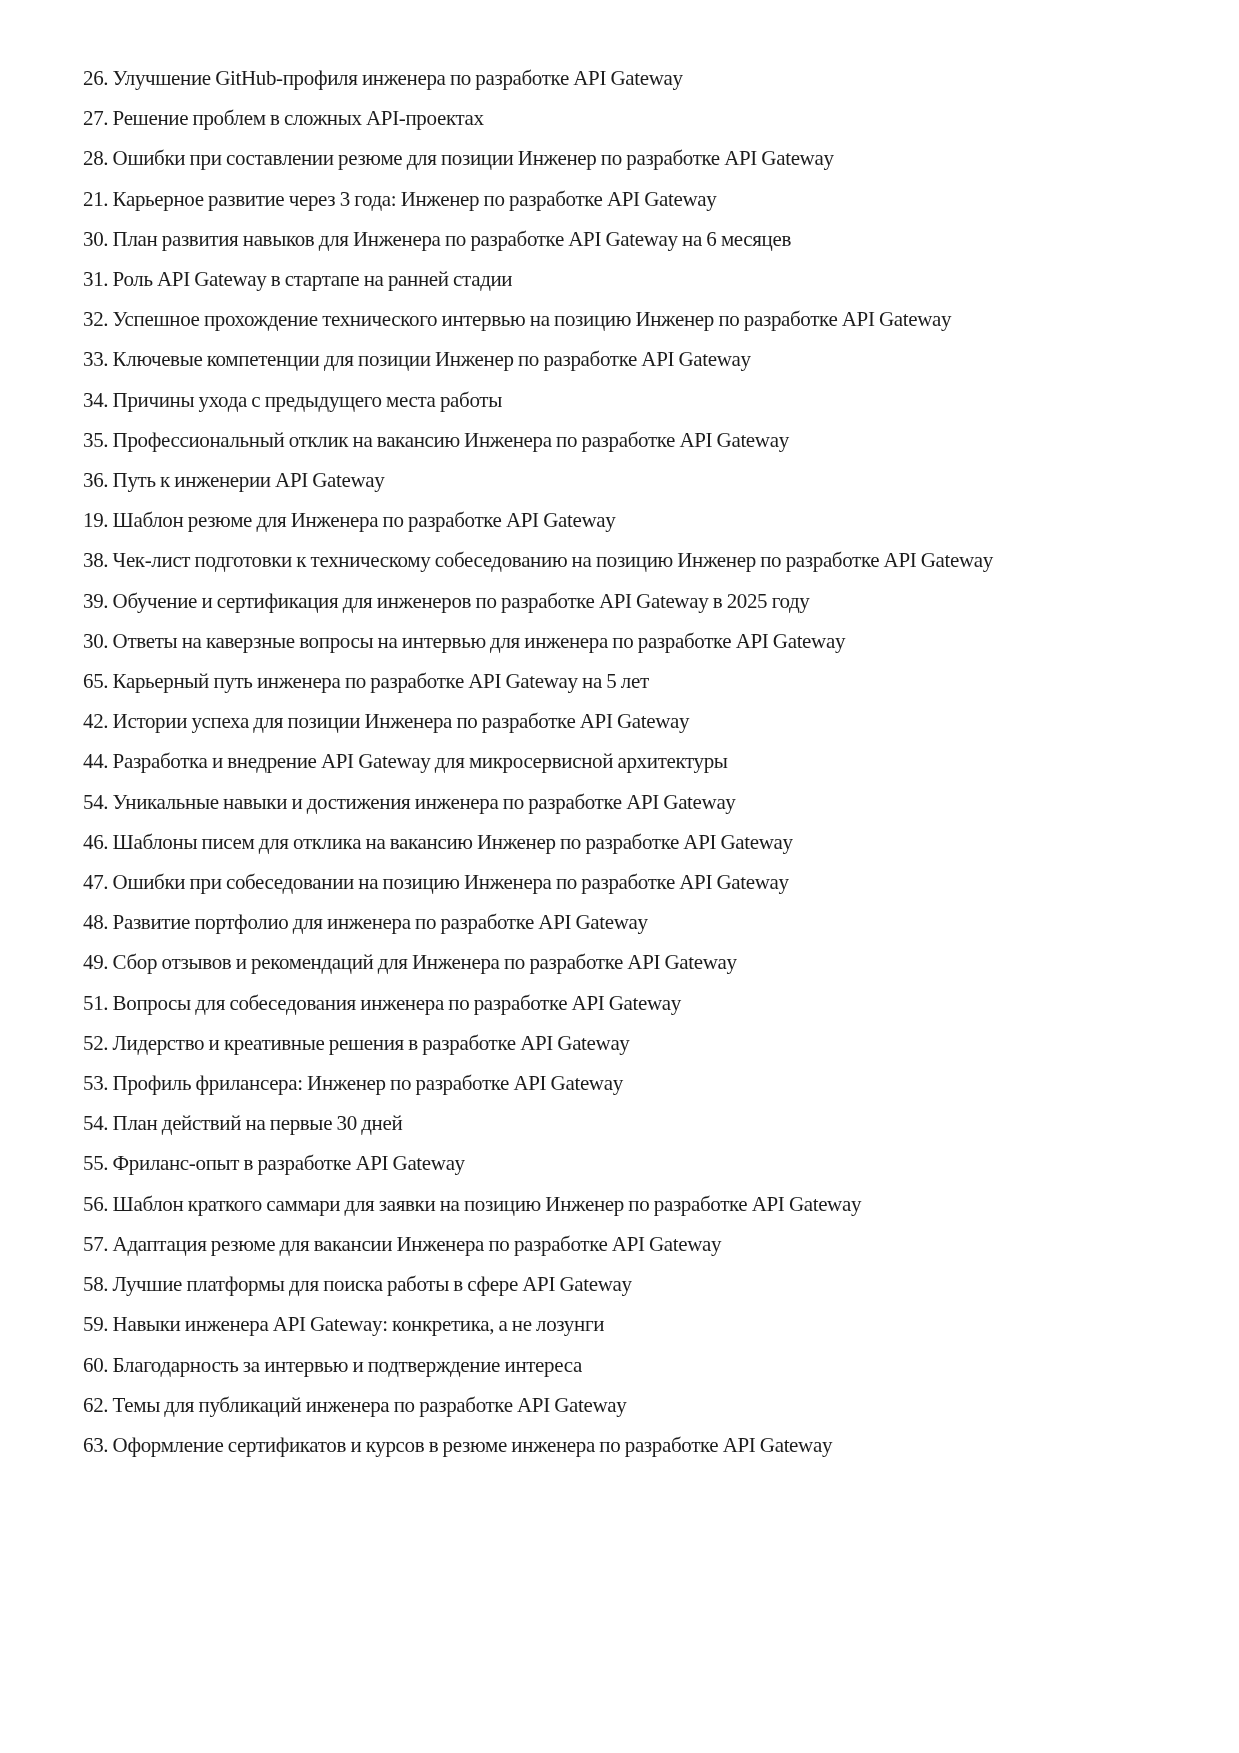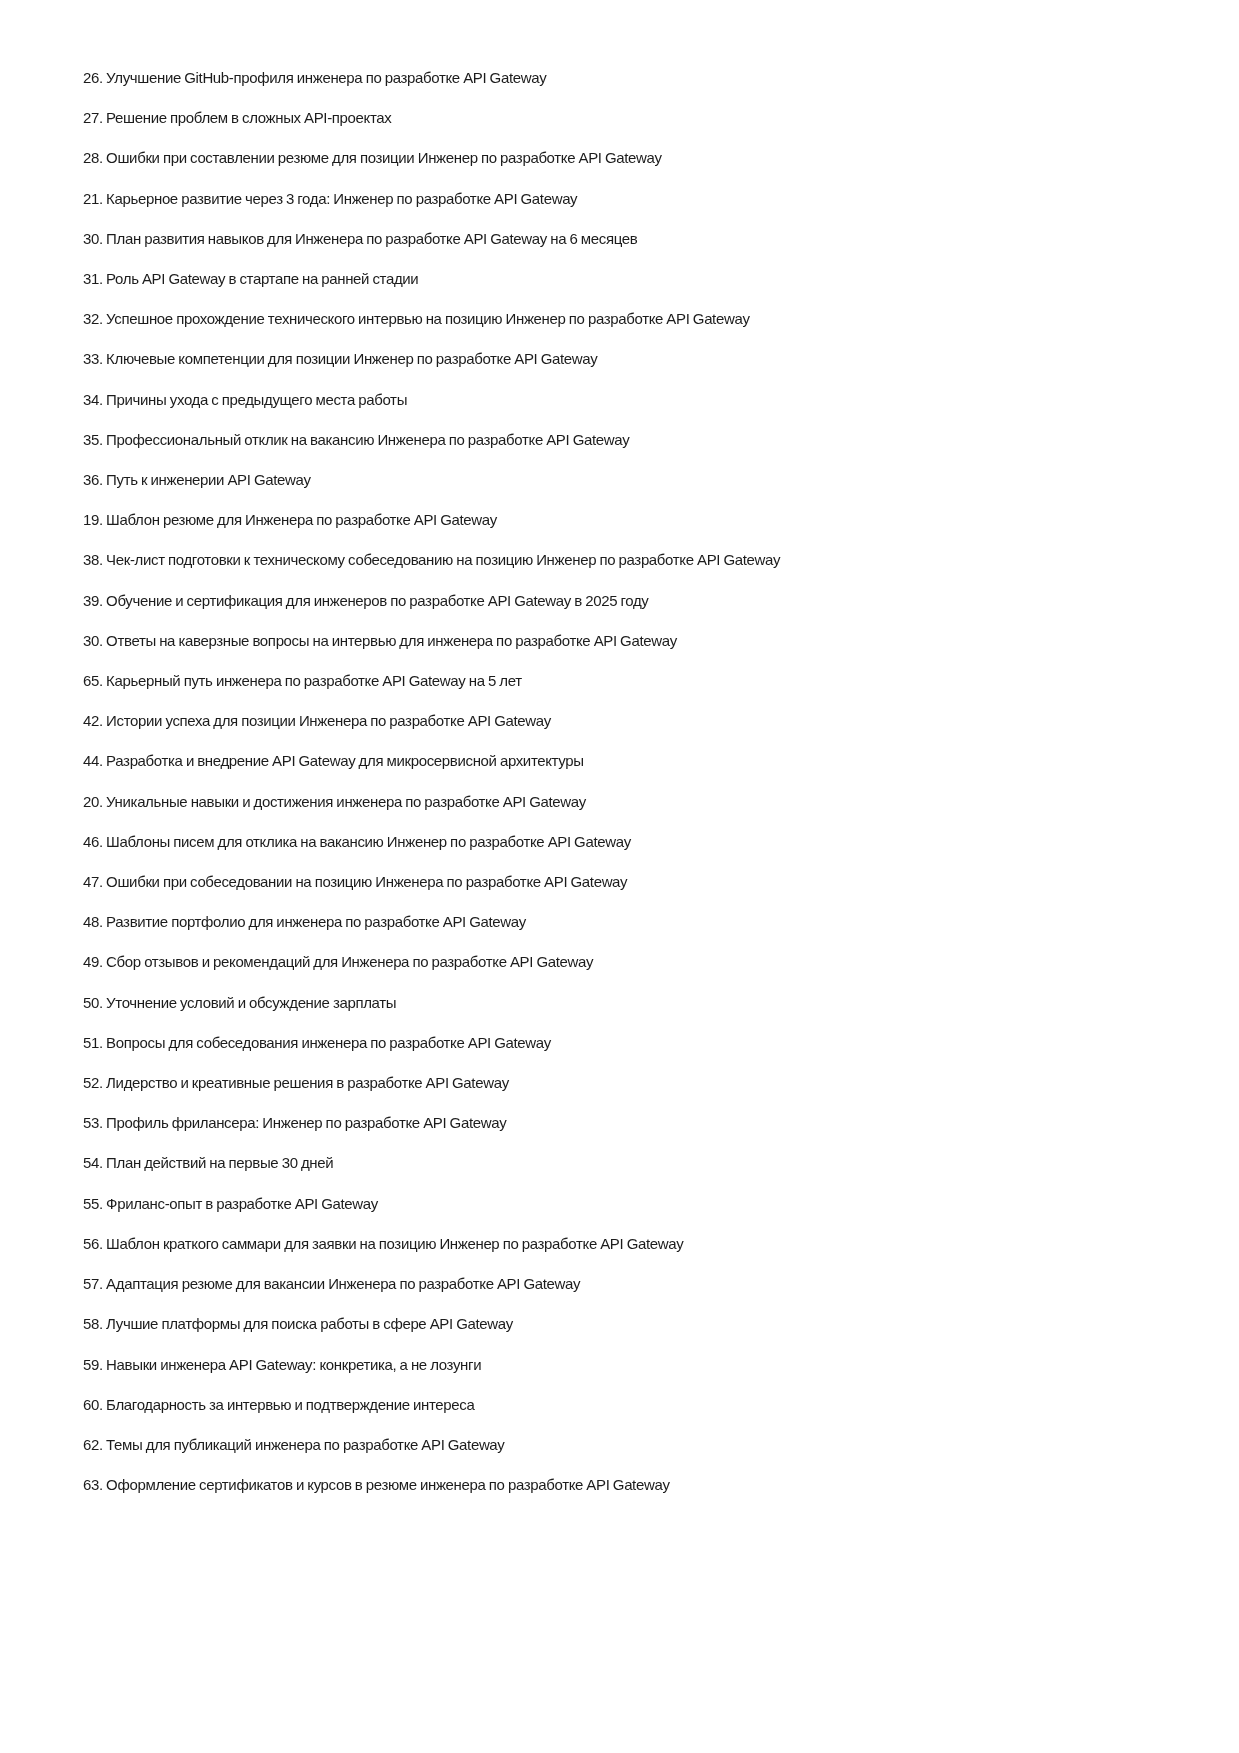--- a/index.html
+++ b/index.html
@@ -11,22 +11,22 @@
       width: 1239px;
       height: 1753px;
       position: relative;
       overflow: hidden;
     }
     .page {
       position: absolute;
       left: 83px;
       top: 58px;
       width: 1080px;
-      font-family: Liberation Sans, sans-serif;
-      font-size: 15px;
+      font-family: Liberation Serif, serif;
+      font-size: 21px;
       line-height: 40.2px;
       color: #1c1c1c;
       letter-spacing: -0.35px;
       word-spacing: -0.5px;
     }
     .item {
       margin: 0;
       padding: 0;
       white-space: normal;
     }
@@ -47,26 +47,25 @@
     <p class="item">34. Причины ухода с предыдущего места работы</p>
     <p class="item">35. Профессиональный отклик на вакансию Инженера по разработке API Gateway</p>
     <p class="item">36. Путь к инженерии API Gateway</p>
     <p class="item">19. Шаблон резюме для Инженера по разработке API Gateway</p>
     <p class="item">38. Чек-лист подготовки к техническому собеседованию на позицию Инженер по разработке API Gateway</p>
     <p class="item">39. Обучение и сертификация для инженеров по разработке API Gateway в 2025 году</p>
     <p class="item">30. Ответы на каверзные вопросы на интервью для инженера по разработке API Gateway</p>
     <p class="item">65. Карьерный путь инженера по разработке API Gateway на 5 лет</p>
     <p class="item">42. Истории успеха для позиции Инженера по разработке API Gateway</p>
     <p class="item">44. Разработка и внедрение API Gateway для микросервисной архитектуры</p>
-    <p class="item">20. Уникальные навыки и достижения инженера по разработке API Gateway</p>
+    <p class="item">54. Уникальные навыки и достижения инженера по разработке API Gateway</p>
     <p class="item">46. Шаблоны писем для отклика на вакансию Инженер по разработке API Gateway</p>
     <p class="item">47. Ошибки при собеседовании на позицию Инженера по разработке API Gateway</p>
     <p class="item">48. Развитие портфолио для инженера по разработке API Gateway</p>
     <p class="item">49. Сбор отзывов и рекомендаций для Инженера по разработке API Gateway</p>
-    <p class="item">50. Уточнение условий и обсуждение зарплаты</p>
     <p class="item">51. Вопросы для собеседования инженера по разработке API Gateway</p>
     <p class="item">52. Лидерство и креативные решения в разработке API Gateway</p>
     <p class="item">53. Профиль фрилансера: Инженер по разработке API Gateway</p>
     <p class="item">54. План действий на первые 30 дней</p>
     <p class="item">55. Фриланс-опыт в разработке API Gateway</p>
     <p class="item">56. Шаблон краткого саммари для заявки на позицию Инженер по разработке API Gateway</p>
     <p class="item">57. Адаптация резюме для вакансии Инженера по разработке API Gateway</p>
     <p class="item">58. Лучшие платформы для поиска работы в сфере API Gateway</p>
     <p class="item">59. Навыки инженера API Gateway: конкретика, а не лозунги</p>
     <p class="item">60. Благодарность за интервью и подтверждение интереса</p>

